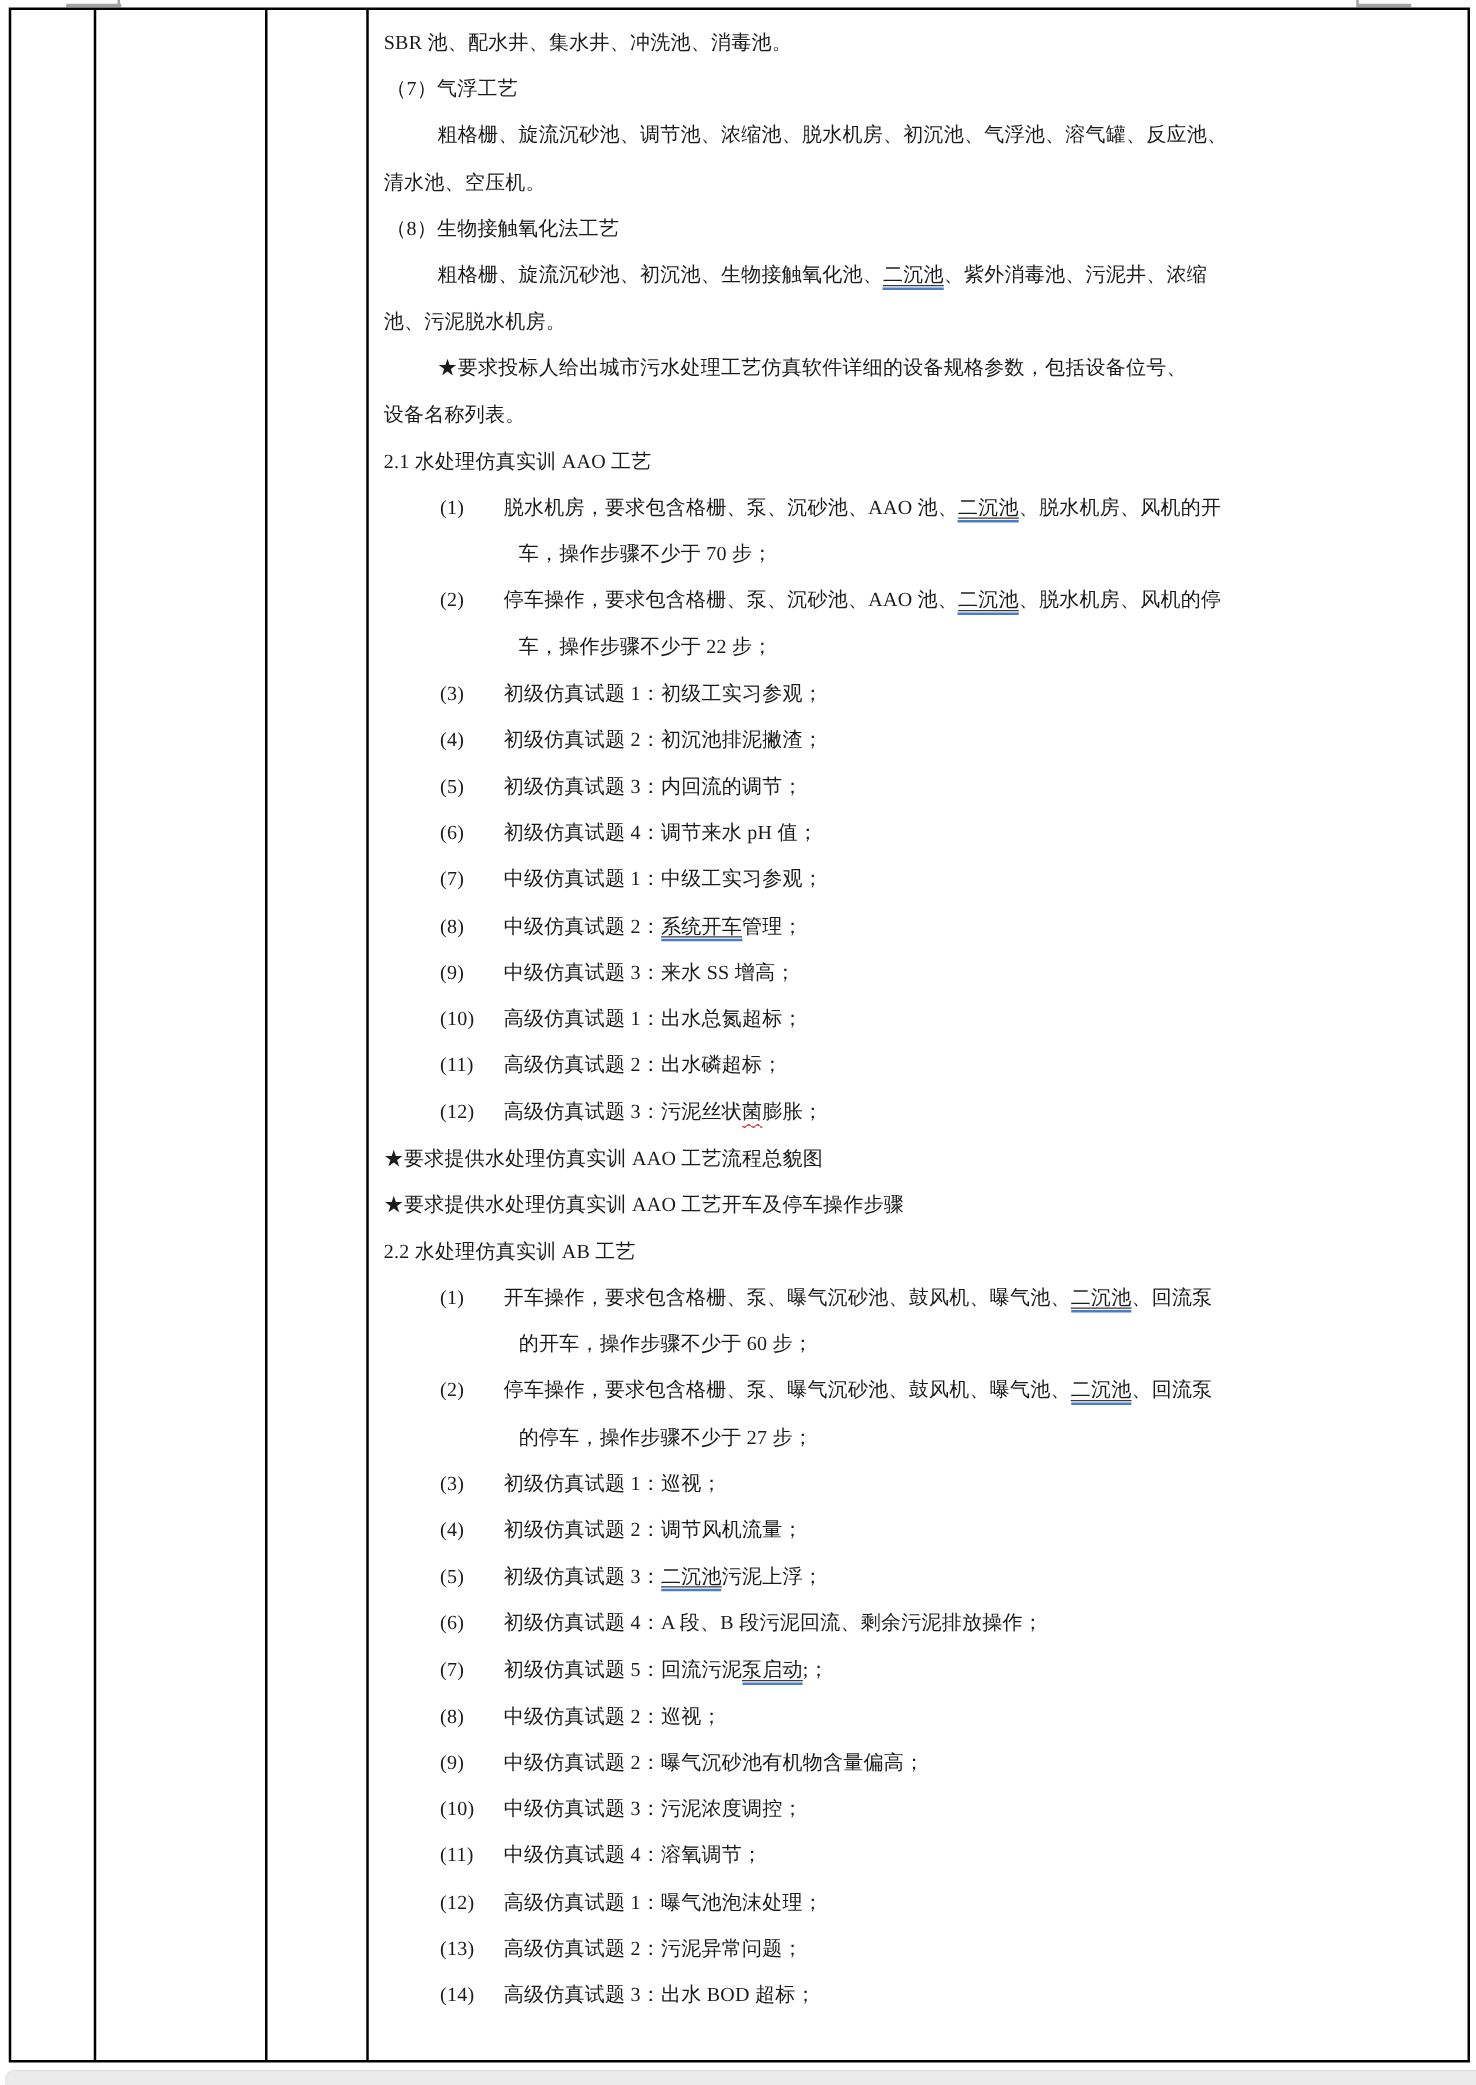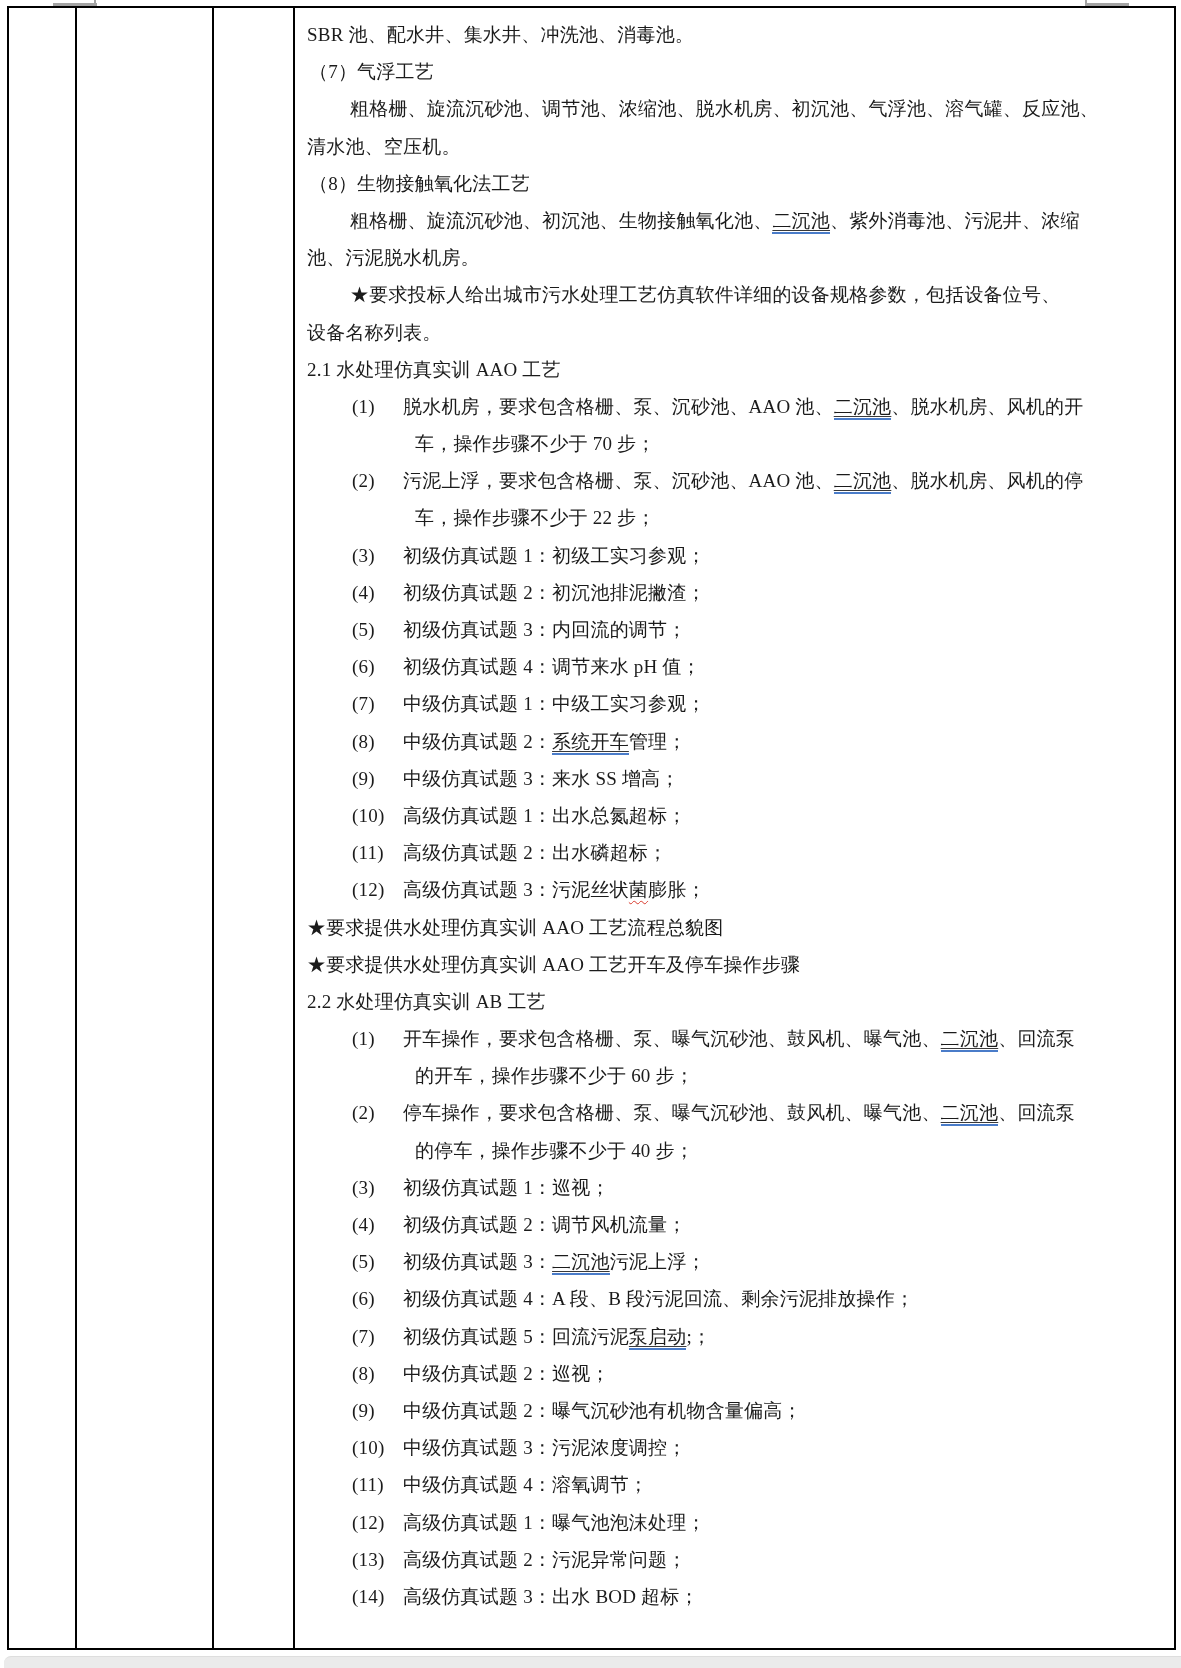--- a/index.html
+++ b/index.html
@@ -22,21 +22,21 @@
   
   .bottom-bar{
     position:absolute;left:4px;right:0;bottom:0;height:11px;
     background:#ebebeb;border-top:1px solid #dedede;
     border-top-left-radius:7px;
   }
   
   .content{
     position:absolute;left:286px;top:0;right:0;bottom:0;
     padding-top:8px;box-sizing:border-box;overflow:hidden;
-    font-size:19px;letter-spacing:0.2px;
+    font-size:16px;letter-spacing:0.2px;
   }
   .ln{height:37.2px;line-height:37.2px;white-space:pre;position:relative;}
   .ln.cont   {padding-left:12px;}
   .ln.paren  {padding-left:14px;}
   .ln.indent2{padding-left:55px;}
   .ln.item   {padding-left:108px;}
   .ln.itemcont{padding-left:120px;}
   .ln .num{position:absolute;left:57px;top:0;}
   .seg-blue{
     text-decoration:underline;
@@ -71,39 +71,39 @@
       <div class="ln indent2"><span>粗格栅、旋流沉砂池、调节池、浓缩池、脱水机房、初沉池、气浮池、溶气罐、反应池、</span></div>
       <div class="ln cont"><span>清水池、空压机。</span></div>
       <div class="ln paren"><span>（8）生物接触氧化法工艺</span></div>
       <div class="ln indent2"><span>粗格栅、旋流沉砂池、初沉池、生物接触氧化池、</span><span class="seg-blue">二沉池</span><span>、紫外消毒池、污泥井、浓缩</span></div>
       <div class="ln cont"><span>池、污泥脱水机房。</span></div>
       <div class="ln indent2"><span>★要求投标人给出城市污水处理工艺仿真软件详细的设备规格参数，包括设备位号、</span></div>
       <div class="ln cont"><span>设备名称列表。</span></div>
       <div class="ln cont"><span>2.1 水处理仿真实训 AAO 工艺</span></div>
       <div class="ln item"><span class="num">(1)</span><span>脱水机房，要求包含格栅、泵、沉砂池、AAO 池、</span><span class="seg-blue">二沉池</span><span>、脱水机房、风机的开</span></div>
       <div class="ln itemcont"><span>车，操作步骤不少于 70 步；</span></div>
-      <div class="ln item"><span class="num">(2)</span><span>污泥上浮，要求包含格栅、泵、沉砂池、AAO 池、</span><span class="seg-blue">二沉池</span><span>、脱水机房、风机的停</span></div>
+      <div class="ln item"><span class="num">(2)</span><span>停车操作，要求包含格栅、泵、沉砂池、AAO 池、</span><span class="seg-blue">二沉池</span><span>、脱水机房、风机的停</span></div>
       <div class="ln itemcont"><span>车，操作步骤不少于 22 步；</span></div>
       <div class="ln item"><span class="num">(3)</span><span>初级仿真试题 1：初级工实习参观；</span></div>
       <div class="ln item"><span class="num">(4)</span><span>初级仿真试题 2：初沉池排泥撇渣；</span></div>
       <div class="ln item"><span class="num">(5)</span><span>初级仿真试题 3：内回流的调节；</span></div>
       <div class="ln item"><span class="num">(6)</span><span>初级仿真试题 4：调节来水 pH 值；</span></div>
       <div class="ln item"><span class="num">(7)</span><span>中级仿真试题 1：中级工实习参观；</span></div>
       <div class="ln item"><span class="num">(8)</span><span>中级仿真试题 2：</span><span class="seg-blue">系统开车</span><span>管理；</span></div>
       <div class="ln item"><span class="num">(9)</span><span>中级仿真试题 3：来水 SS 增高；</span></div>
       <div class="ln item"><span class="num">(10)</span><span>高级仿真试题 1：出水总氮超标；</span></div>
       <div class="ln item"><span class="num">(11)</span><span>高级仿真试题 2：出水磷超标；</span></div>
       <div class="ln item"><span class="num">(12)</span><span>高级仿真试题 3：污泥丝状</span><span class="seg-red">菌</span><span>膨胀；</span></div>
       <div class="ln cont"><span>★要求提供水处理仿真实训 AAO 工艺流程总貌图</span></div>
       <div class="ln cont"><span>★要求提供水处理仿真实训 AAO 工艺开车及停车操作步骤</span></div>
       <div class="ln cont"><span>2.2 水处理仿真实训 AB 工艺</span></div>
       <div class="ln item"><span class="num">(1)</span><span>开车操作，要求包含格栅、泵、曝气沉砂池、鼓风机、曝气池、</span><span class="seg-blue">二沉池</span><span>、回流泵</span></div>
       <div class="ln itemcont"><span>的开车，操作步骤不少于 60 步；</span></div>
       <div class="ln item"><span class="num">(2)</span><span>停车操作，要求包含格栅、泵、曝气沉砂池、鼓风机、曝气池、</span><span class="seg-blue">二沉池</span><span>、回流泵</span></div>
-      <div class="ln itemcont"><span>的停车，操作步骤不少于 40 步；</span></div>
+      <div class="ln itemcont"><span>的停车，操作步骤不少于 27 步；</span></div>
       <div class="ln item"><span class="num">(3)</span><span>初级仿真试题 1：巡视；</span></div>
       <div class="ln item"><span class="num">(4)</span><span>初级仿真试题 2：调节风机流量；</span></div>
       <div class="ln item"><span class="num">(5)</span><span>初级仿真试题 3：</span><span class="seg-blue">二沉池</span><span>污泥上浮；</span></div>
       <div class="ln item"><span class="num">(6)</span><span>初级仿真试题 4：A 段、B 段污泥回流、剩余污泥排放操作；</span></div>
       <div class="ln item"><span class="num">(7)</span><span>初级仿真试题 5：回流污泥</span><span class="seg-blue">泵启动</span><span>;；</span></div>
       <div class="ln item"><span class="num">(8)</span><span>中级仿真试题 2：巡视；</span></div>
       <div class="ln item"><span class="num">(9)</span><span>中级仿真试题 2：曝气沉砂池有机物含量偏高；</span></div>
       <div class="ln item"><span class="num">(10)</span><span>中级仿真试题 3：污泥浓度调控；</span></div>
       <div class="ln item"><span class="num">(11)</span><span>中级仿真试题 4：溶氧调节；</span></div>
       <div class="ln item"><span class="num">(12)</span><span>高级仿真试题 1：曝气池泡沫处理；</span></div>

